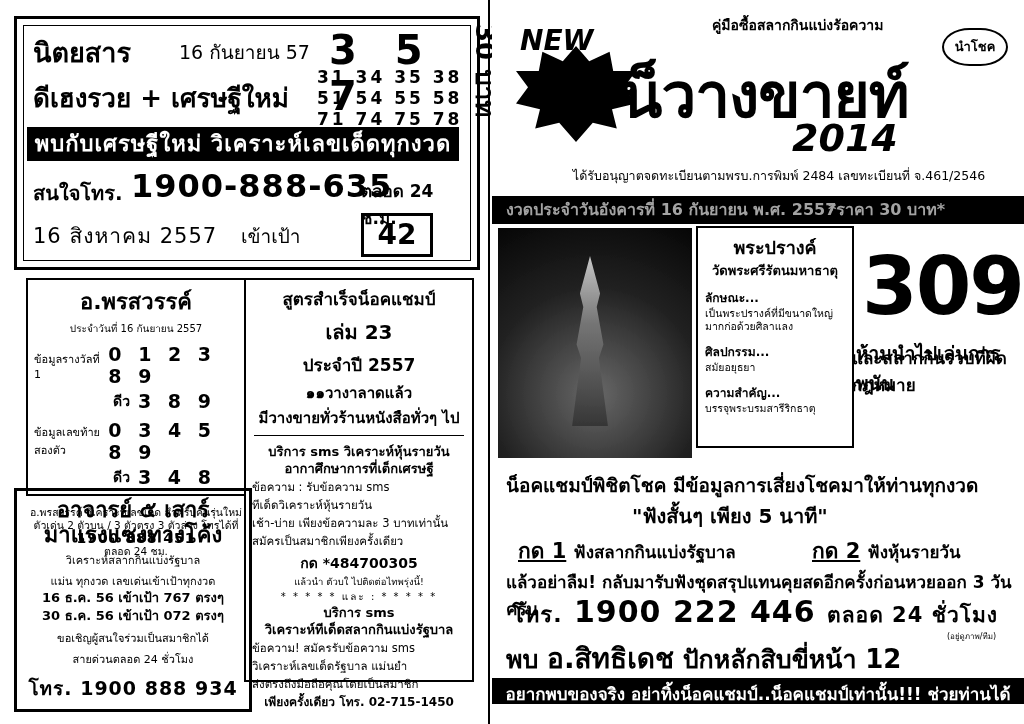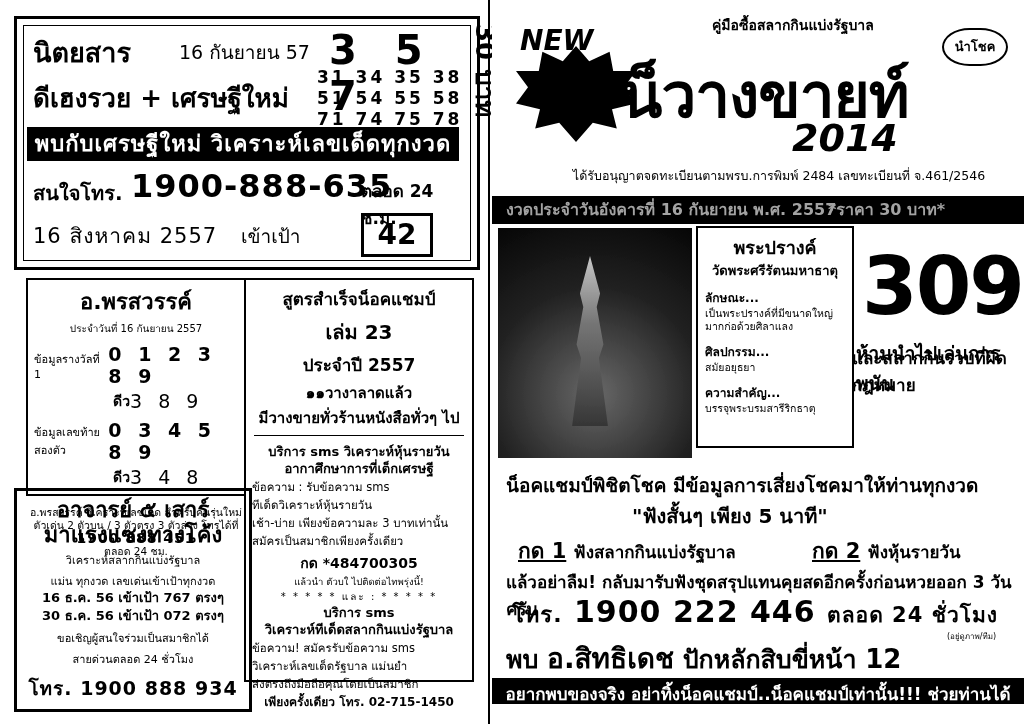--- a/index.html
+++ b/index.html
@@ -31,21 +31,21 @@
   
   .colA{position:absolute;left:14px;top:278px;width:220px;padding-left:12px;}
   .boxA{border:2px solid #000;padding:4px 6px 6px 6px;}
   .nameA{font-size:22px;font-weight:bold;text-align:center;}
   .dateA{font-size:10px;text-align:center;margin-top:2px;}
   .rowA{display:flex;align-items:center;margin-top:7px;}
   .rowA .lbl{font-size:11px;width:96px;}
   .rowA .val{font-size:19px;font-weight:bold;letter-spacing:5px;}
   .rowA2{display:flex;align-items:center;margin-top:3px;}
   .rowA2 .lbl{font-size:14px;width:96px;text-align:right;font-weight:bold;}
-  .rowA2 .val{font-size:19px;font-weight:normal;letter-spacing:5px;}
+  .rowA2 .val{font-size:19px;font-weight:bold;letter-spacing:5px;margin-left:8px;}
   .noteA{margin-top:10px;font-size:10.5px;line-height:13px;text-align:center;}
   .noteA .ph{font-size:14px;font-weight:bold;letter-spacing:1px;}
 
   
   .boxA2{position:absolute;left:14px;top:488px;width:220px;border:3px solid #000;padding:6px;}
   .a2t1{font-size:22px;font-weight:bold;text-align:center;line-height:25px;}
   .a2t2{font-size:22px;font-weight:bold;text-align:center;line-height:25px;}
   .a2body{font-size:11px;line-height:15px;text-align:center;margin-top:6px;}
   .a2line{font-size:13px;font-weight:bold;text-align:center;line-height:18px;}
   .a2phone{font-size:19px;font-weight:bold;text-align:center;margin-top:6px;letter-spacing:1px;}
@@ -239,21 +239,21 @@
 
     <div class="spine">
       <span>30 บาท</span>
     </div>
   </div>
 
   <div class="divider"></div>
 
   <div class="right">
     <div class="rTopNew">NEW</div>
-    <div class="rTopGuide">คู่มือซื้อสลากกินแบ่งรัฐบาล</div>
+    <div class="rTopGuide">คู่มือซื้อสลากกินแบ่งรัอความ</div>
     <div class="rLucky">นำโชค</div>
 
     <div class="burst"></div>
     <div class="brand">น็วางขายท์</div>
     <div class="brandYear">2014</div>
     <div class="rLicense">ได้รับอนุญาตจดทะเบียนตามพรบ.การพิมพ์ 2484  เลขทะเบียนที่ จ.461/2546</div>
 
     <div class="rDateBar">
       <span class="a">งวดประจำวันอังคารที่ 16  กันยายน  พ.ศ. 2557</span>
       <span class="b">*ราคา 30 บาท*</span>

